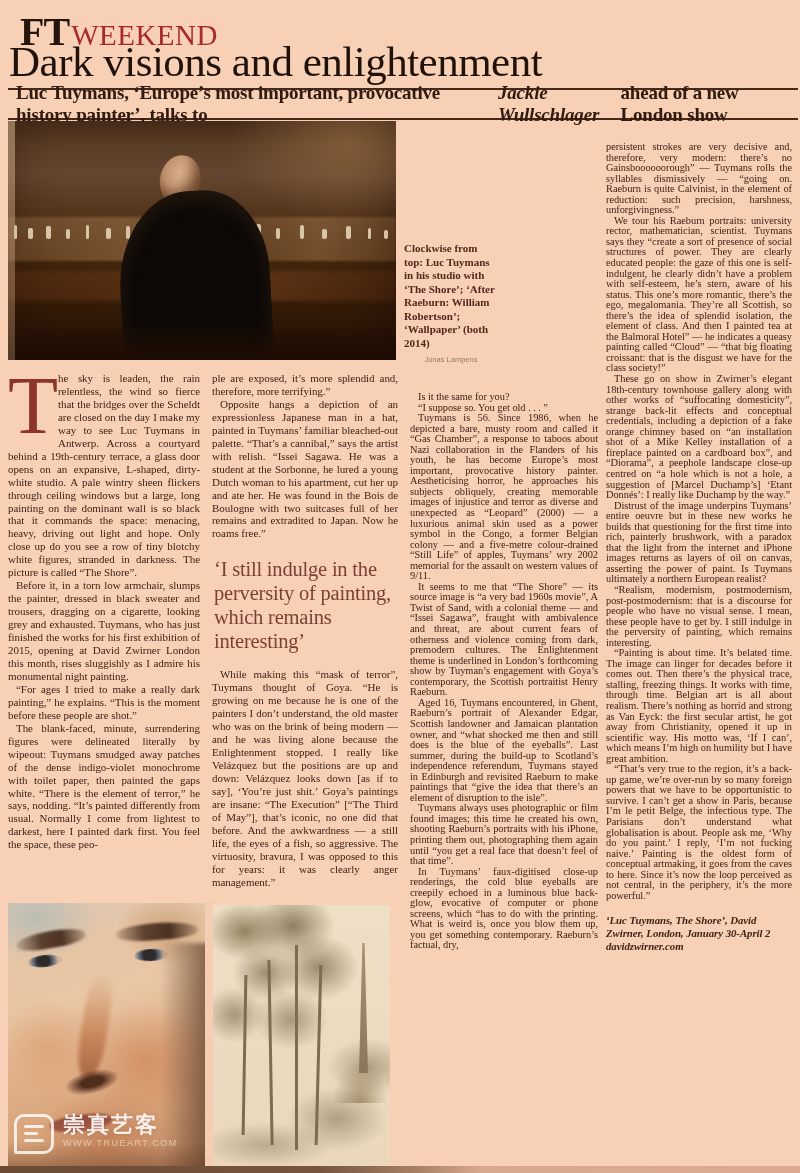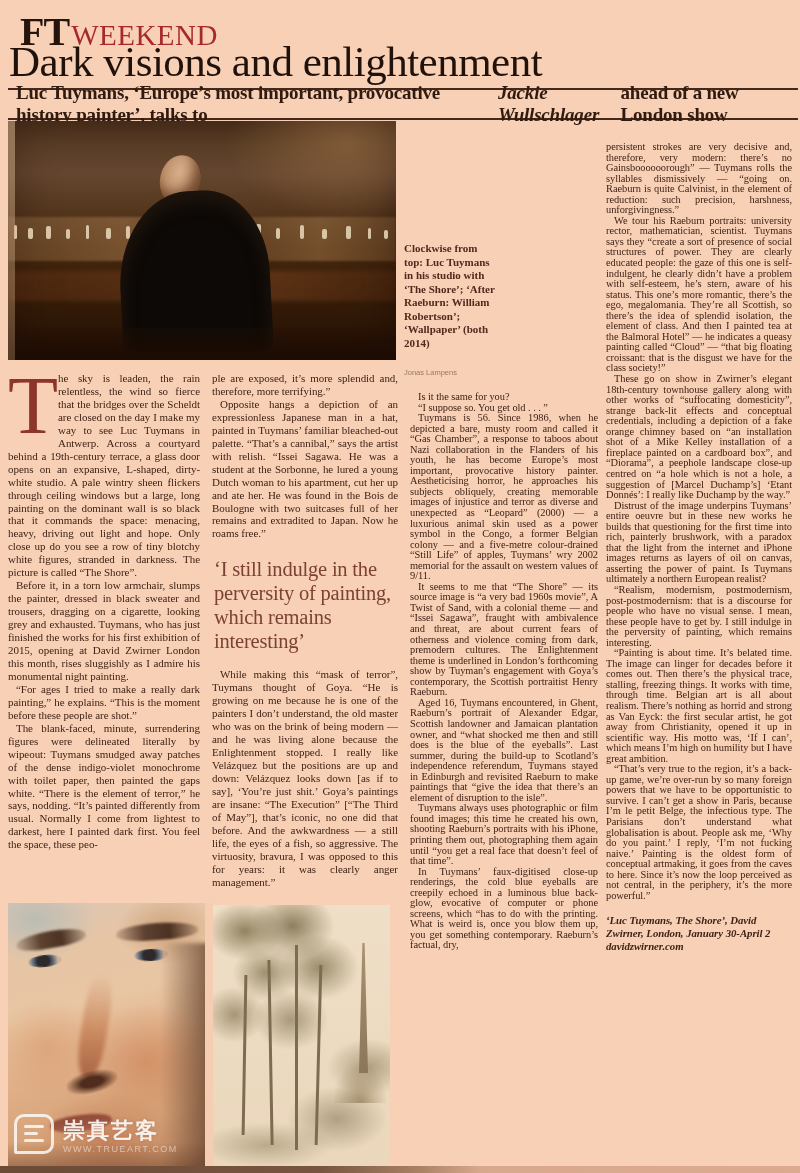--- a/index.html
+++ b/index.html
@@ -41,22 +41,22 @@
          box-shadow:inset -8px -10px 12px rgba(60,25,10,.55);}
   .photo .body{position:absolute;left:112px;top:70px;width:150px;height:175px;
          background:#0d0906;border-radius:48% 42% 18% 22% / 55% 48% 14% 18%;
          transform:rotate(-3deg);box-shadow:inset 0 10px 18px rgba(70,45,30,.35);}
   .photo .floor{position:absolute;left:0;bottom:0;width:100%;height:32px;
          background:linear-gradient(180deg,rgba(40,16,5,.2),#1d0c03);}
 
   
   .caption{position:absolute;left:404px;top:242px;width:94px;
          font-size:11px;line-height:13.5px;font-weight:bold;color:#54281c;}
-  .caption .credit{display:block;text-align:left;font-family:"Liberation Sans","DejaVu Sans",sans-serif;
-         font-weight:normal;font-size:7.5px;color:#967b61;margin-top:16px;}
+  .caption .credit{display:block;text-align:center;font-family:"Liberation Sans","DejaVu Sans",sans-serif;
+         font-weight:normal;font-size:7.5px;color:#967b61;margin-top:3px;}
 
   
   .col{position:absolute;text-align:justify;overflow:hidden;}
   .col p{margin:0;}
   .col p.ind{text-indent:8px;}
   .loose{font-size:11px;line-height:12.95px;letter-spacing:-.05px;}
   .tight{font-size:10.4px;line-height:10.55px;letter-spacing:-.05px;margin-top:20px;}
   #col1{left:8px;top:372px;width:192px;height:527px;}
   #col2{left:212px;top:372px;width:186px;height:553px;}
   #col3{left:410px;top:372px;width:188px;height:794px;}
@@ -118,21 +118,21 @@
        background:linear-gradient(180deg,#a89070,#8c765a);
        clip-path:polygon(38% 0,62% 0,100% 100%,0 100%);}
   .trees-art .mound{position:absolute;right:4px;top:158px;width:52px;height:40px;
        background:radial-gradient(ellipse at 50% 100%,rgba(140,120,85,.7),rgba(140,120,85,0) 75%);}
 
   .gap-strip{position:absolute;left:205px;top:903px;width:8px;height:263px;background:#f4cdb2;}
   .bottom-band{position:absolute;left:0;top:1166px;width:800px;height:7px;
        background:linear-gradient(90deg,#6b4a36 0%,#775540 40%,#a87f62 52%,#d8a88c 60%,#dcab8f 100%);}
 
   
-  .watermark{position:absolute;left:14px;top:1114px;display:flex;align-items:flex-end;gap:9px;z-index:5;}
+  .watermark{position:absolute;left:14px;top:1114px;display:flex;align-items:flex-start;gap:9px;z-index:5;}
   .wm-logo{position:relative;width:40px;height:40px;border:3px solid rgba(255,255,255,.8);
        border-radius:10px 10px 10px 2px;box-sizing:border-box;}
   .wm-logo i{position:absolute;left:7px;height:3px;background:rgba(255,255,255,.8);border-radius:2px;}
   .wm-logo i:nth-child(1){top:8px;width:20px;}
   .wm-logo i:nth-child(2){top:15px;width:14px;}
   .wm-logo i:nth-child(3){top:22px;width:20px;}
   .wm-text .cjk{font-family:"DejaVu Sans",sans-serif;font-weight:bold;font-size:22px;
        color:rgba(255,255,255,.88);letter-spacing:2px;line-height:22px;
        text-shadow:0 0 3px rgba(150,95,70,.4);}
   .wm-text .url{font-family:"Liberation Sans","DejaVu Sans",sans-serif;font-size:9px;

